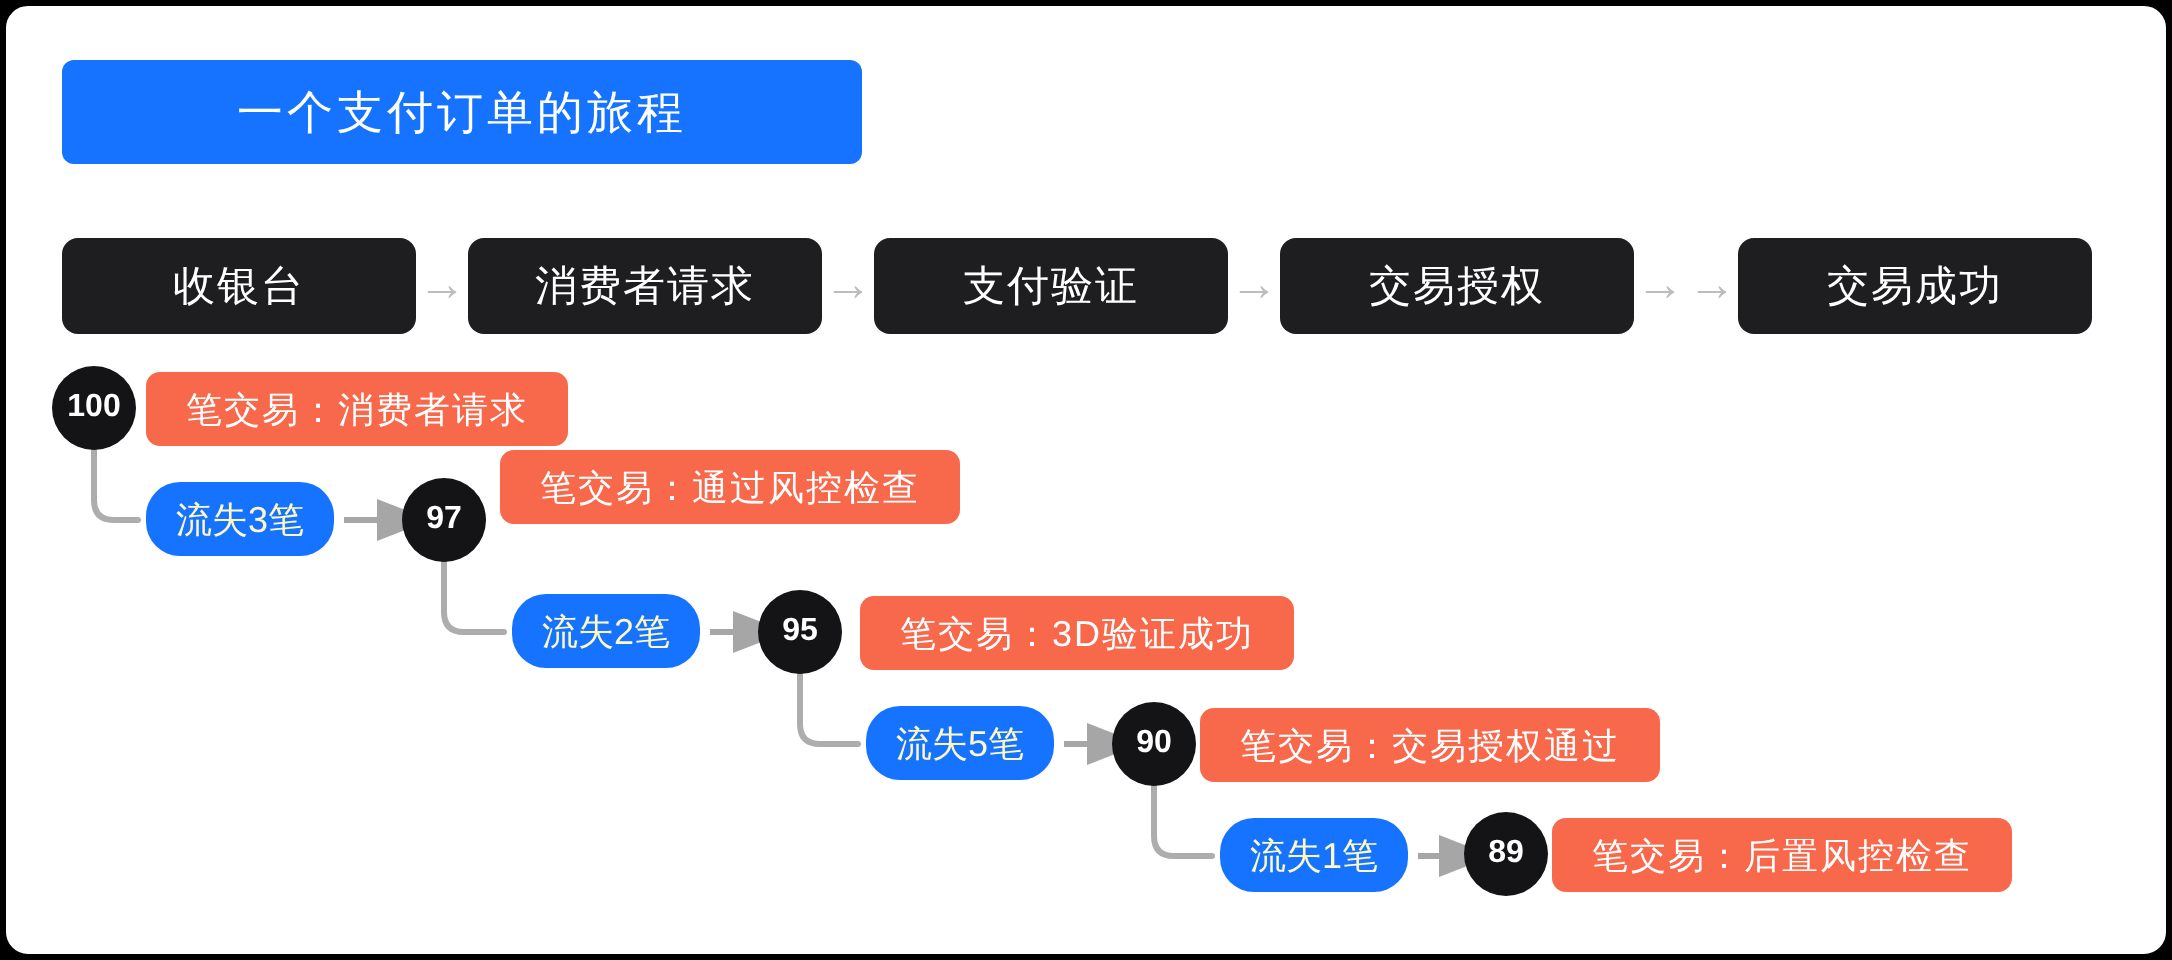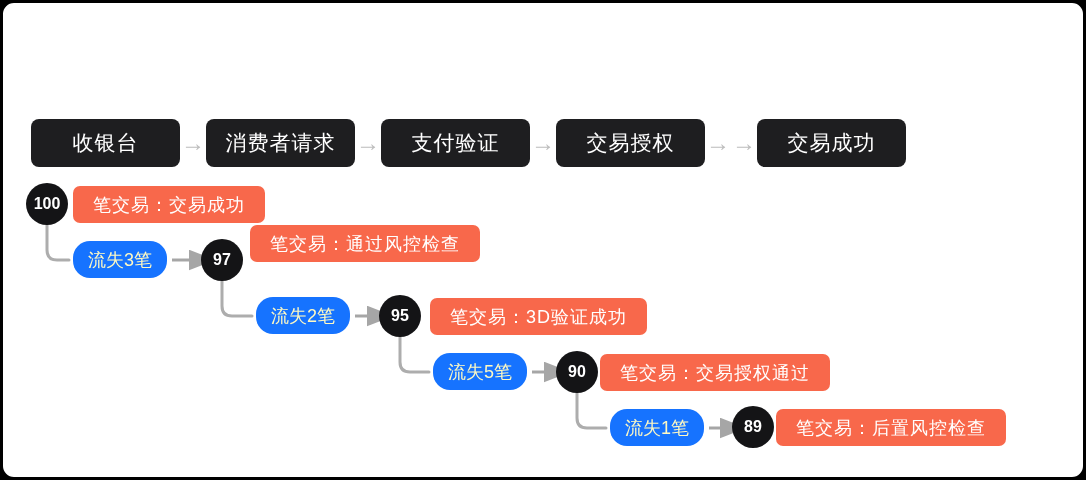--- a/index.html
+++ b/index.html
@@ -25,21 +25,21 @@
     background:var(--blue); border-radius:6px;
     display:flex; align-items:center; justify-content:center;
     color:#fff; font-size:23px; letter-spacing:2px;
   }
   
   .flow-row{
     position:absolute; left:28px; top:116px;
     display:flex; align-items:center;
   }
   .flow-box{
-    width:149px; height:48px; background:var(--box-black); border-radius:8px;
+    width:177px; height:48px; background:var(--box-black); border-radius:8px;
     display:flex; align-items:center; justify-content:center;
     color:#fff; font-size:21px; letter-spacing:1px; flex:none;
   }
   .flow-arrow{
     width:26px; flex:none; text-align:center;
     color:var(--flow-arrow); font-size:24px; font-weight:bold; line-height:48px;
   }
   
   .circle{
     position:absolute; width:42px; height:42px; border-radius:50%;
@@ -59,20 +59,23 @@
     display:flex; align-items:center; justify-content:center;
     font-size:18px; white-space:nowrap;
   }
   svg.connectors{position:absolute; inset:0; pointer-events:none;}
 </style>
 </head>
 <body>
 
 <div class="card">
 
+  <div class="title-box">
+    <span>一个支付订单的旅程</span>
+  </div>
 
   <div class="flow-row">
     <div class="flow-box">
       <span>收银台</span>
     </div>
     <span class="flow-arrow">→</span>
     <div class="flow-box">
       <span>消费者请求</span>
     </div>
     <span class="flow-arrow">→</span>
@@ -104,21 +107,21 @@
     </g>
     <g stroke="#A6A6A6" stroke-width="3" fill="none" stroke-linecap="butt">
       <line x1="169" y1="257" x2="187" y2="257" marker-end="url(#ah)"></line>
       <line x1="352" y1="313" x2="365" y2="313" marker-end="url(#ah)"></line>
       <line x1="529" y1="369" x2="542" y2="369" marker-end="url(#ah)"></line>
       <line x1="706" y1="425" x2="718" y2="425" marker-end="url(#ah)"></line>
     </g>
   </svg>
 
   <div class="circle" style="left:23px; top:180px;">100</div>
-  <div class="note" style="left:70px; top:183px;">笔交易：交易成功</div>
+  <div class="note" style="left:70px; top:183px;">笔交易：消费者请求</div>
 
   <div class="loss" style="left:70px; top:238px;">流失3笔</div>
 
   <div class="circle" style="left:198px; top:236px;">97</div>
   <div class="note" style="left:247px; top:222px;">笔交易：通过风控检查</div>
 
   <div class="loss" style="left:253px; top:294px;">流失2笔</div>
 
   <div class="circle" style="left:376px; top:292px;">95</div>
   <div class="note" style="left:427px; top:295px;">笔交易：3D验证成功</div>

